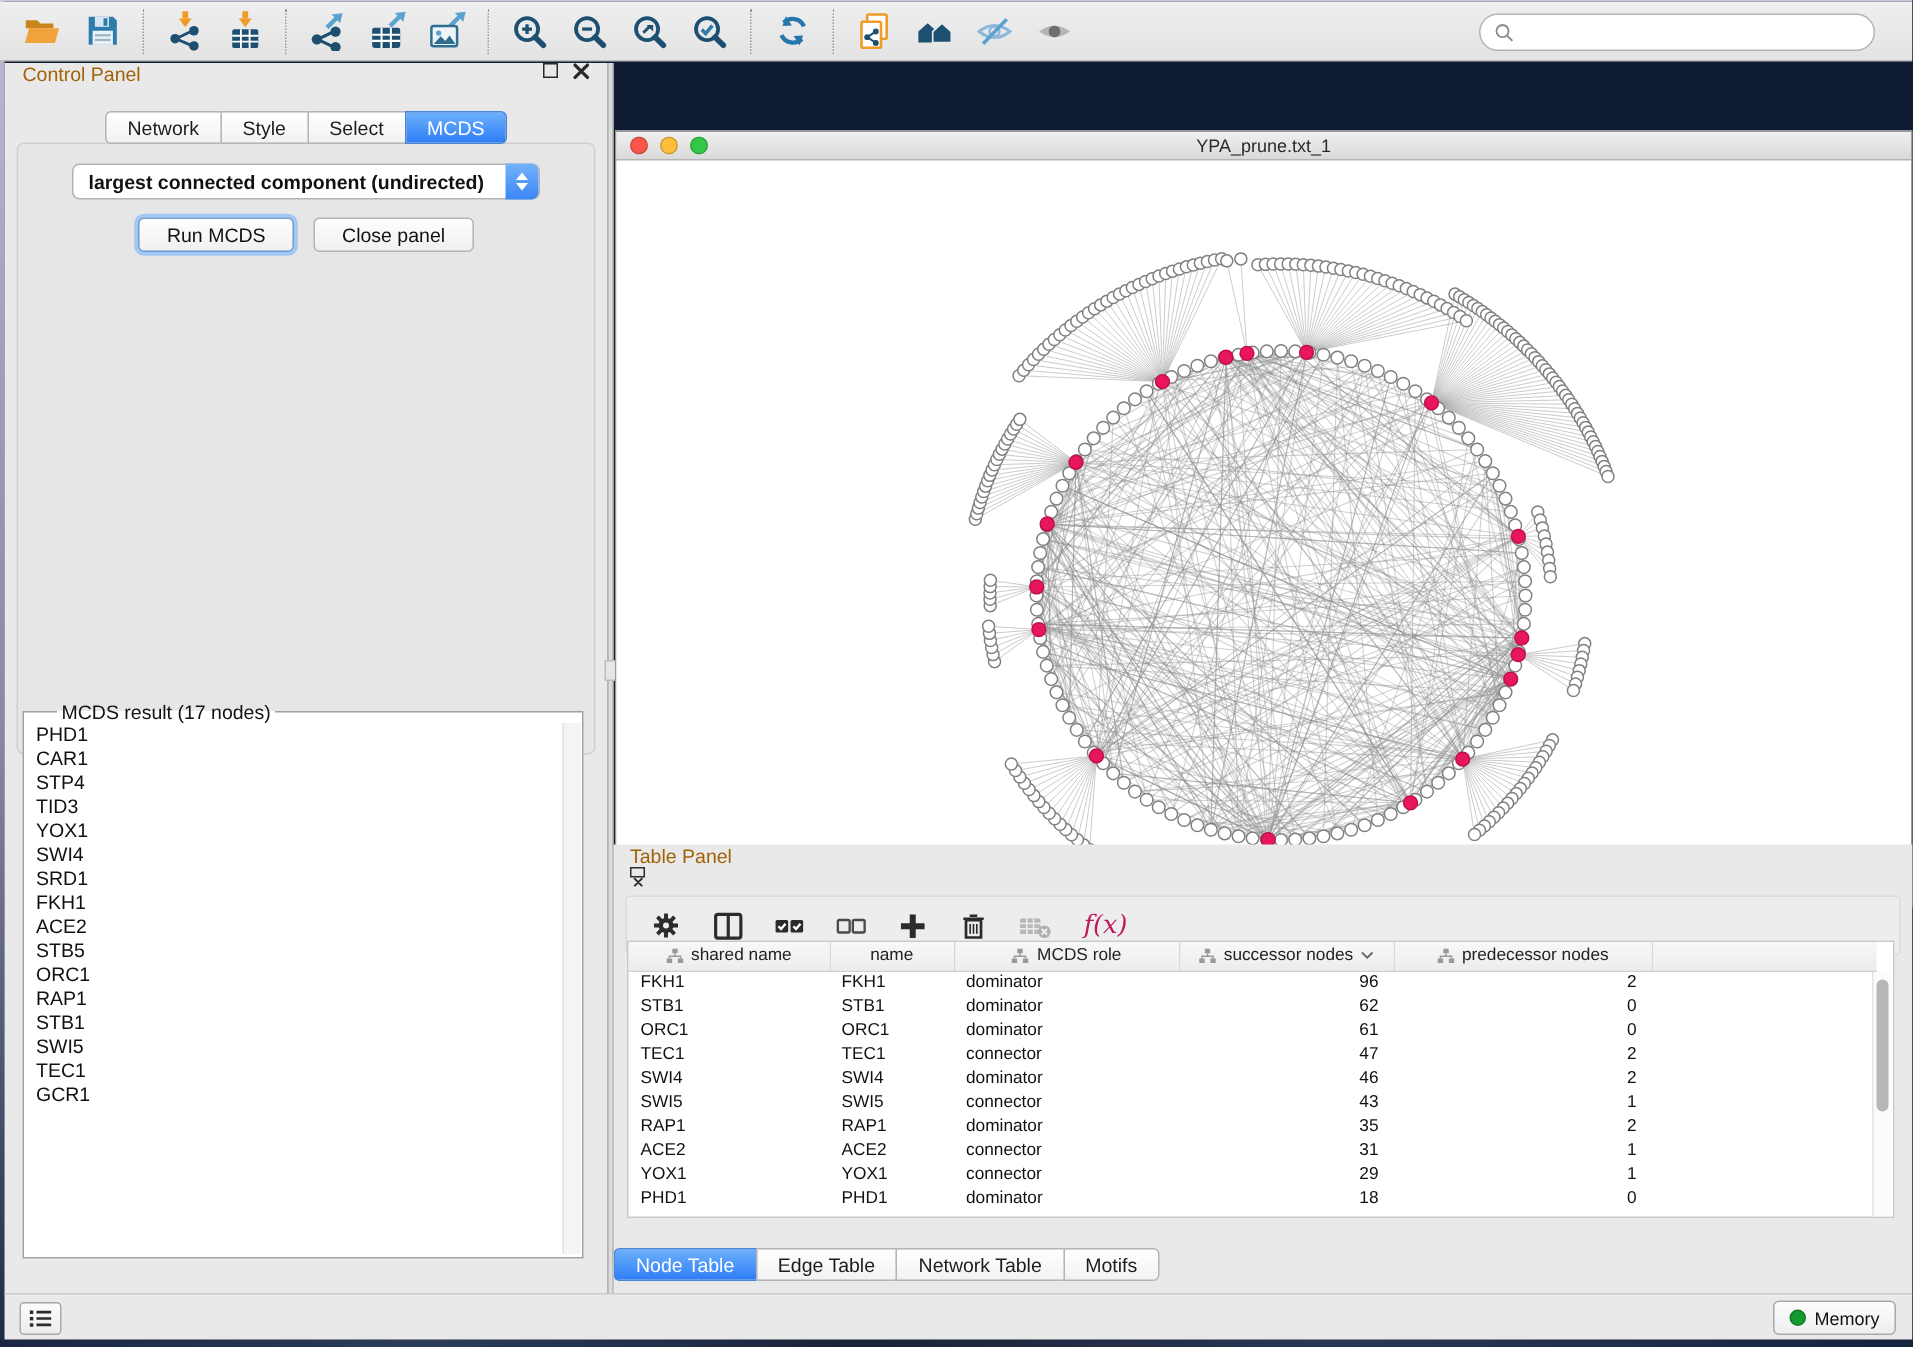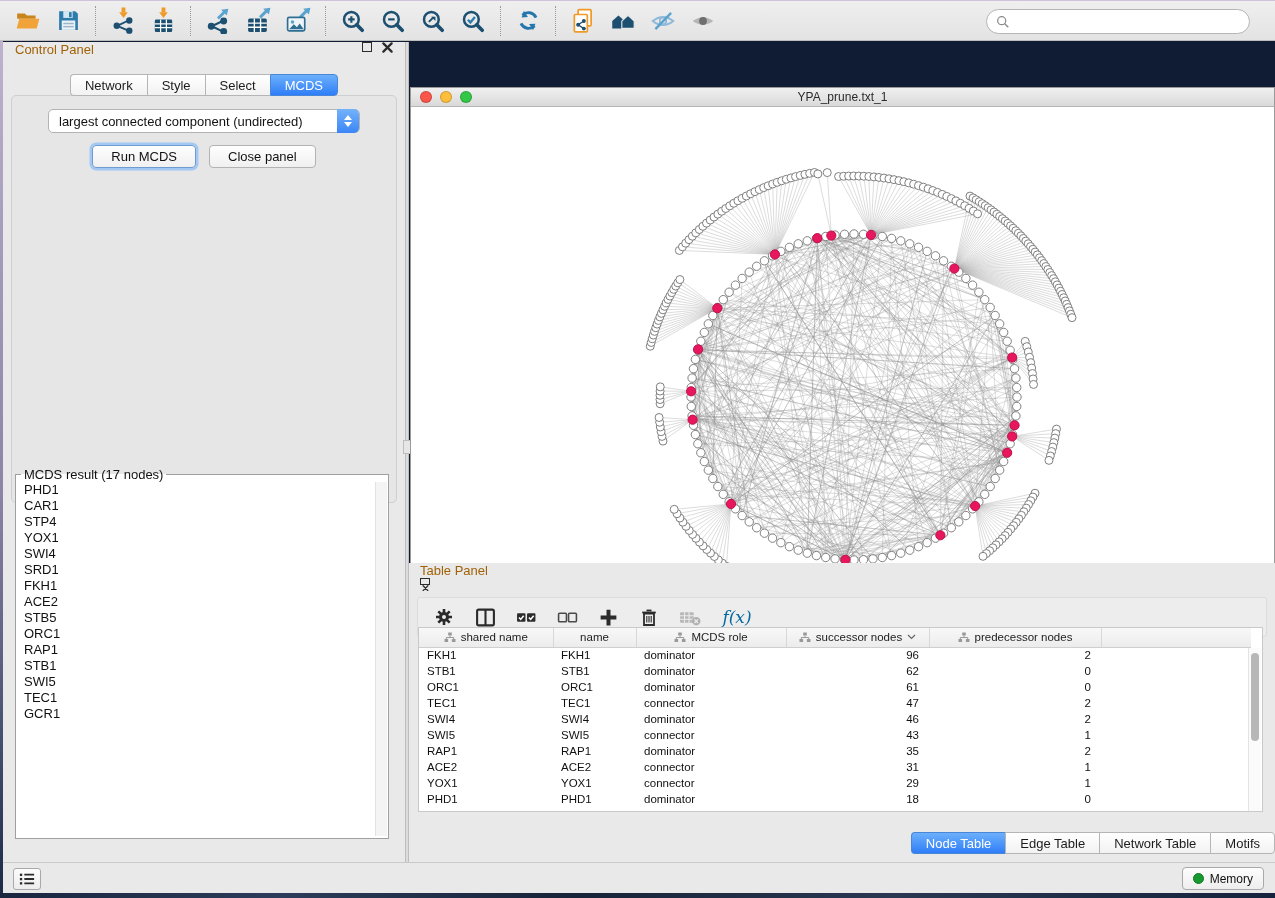--- a/index.html
+++ b/index.html
@@ -32,33 +32,33 @@
   .cp-tabs { display:flex; justify-content:center; margin-top:4px; position:relative; z-index:2; }
   .tab-btn { height:22px; padding:0 14px; font-size:13px; color:#1c1c1c; background:linear-gradient(#ffffff,#f2f2f2);
     border:1px solid #b5b5b5; border-right:none; display:flex; align-items:center; }
   .tab-btn:first-child { border-radius:4px 0 0 4px; }
   .tab-btn:last-child { border-right:1px solid #b5b5b5; border-radius:0 4px 4px 0; }
   .tab-btn.active { background:linear-gradient(#6cb0fb,#2f7ef8); color:#fff; border-color:#4a86d8; }
   .cp-body { position:absolute; left:8px; top:53px; width:386px; height:408px;
     background:#e6e6e6; border:1px solid #cfcfcf; border-radius:5px; text-align:center; }
   .crit-label { margin-top:20px; font-size:13px; color:#111; }
   .select-box { position:relative; margin:13px auto 0 auto; width:312px; height:24px; background:#fff;
-    border:1px solid #b3b3b3; border-radius:5px; display:flex; align-items:center; }
+    border:1px solid #b3b3b3; border-radius:5px; display:flex; align-items:center;font-weight:bold; }
   .select-box .sel-text { font-size:13px; color:#111; padding-left:10px; white-space:nowrap; }
   .select-stepper { position:absolute; right:0; top:-1px; width:22px; height:24px; border-radius:0 5px 5px 0;
     background:linear-gradient(#74b2fb,#3b86f7); display:flex; flex-direction:column; align-items:center; justify-content:center; gap:2px; }
   .chev-up { width:0; height:0; border-left:4px solid transparent; border-right:4px solid transparent; border-bottom:5px solid #fff; }
   .chev-dn { width:0; height:0; border-left:4px solid transparent; border-right:4px solid transparent; border-top:5px solid #fff; }
   .btn-row { margin-top:12px; display:flex; justify-content:center; gap:13px; }
   .push-btn { height:23px; padding:0 18px; font-size:13px; color:#111; background:linear-gradient(#fefefe,#f0f0f0);
     border:1px solid #b3b3b3; border-radius:4px; }
   .push-btn.focused { border-color:#6f9bd1; box-shadow:0 0 0 2.5px #a3c8f3; }
   .mcds-fieldset { position:absolute; left:12px; top:425px; width:374px; height:372px;
     border:1px solid #a0a0a0; background:#fff; }
-  .mcds-fieldset legend { font-size:13px; color:#111; padding:0 3px; margin-left:5px; background:transparent; }
+  .mcds-fieldset legend { font-size:13px; color:#111; padding:0 3px; margin-left:22px; background:transparent; }
   .mcds-list { position:relative; width:100%; height:354px; overflow:hidden; background:#fff; }
   .mcds-item { font-size:13px; line-height:16px; padding-left:8px; color:#111; }
   .mcds-scroll { position:absolute; right:1px; top:0; width:12px; height:100%; background:#f4f4f4; border-left:1px solid #e2e2e2; }
 
   
   .splitter { position:absolute; left:405px; top:42px; width:4px; height:820px; background:#dcdcdc;
     border-left:1px solid #bdbdbd; border-right:1px solid #bdbdbd; }
   .splitter .grip { position:absolute; left:-3px; top:398px; width:9px; height:14px; background:#e6e6e6; border:1px solid #bdbdbd; }
 
   
@@ -70,31 +70,31 @@
   .light { width:12px; height:12px; border-radius:50%; border:1px solid rgba(0,0,0,.18); }
   .net-title { position:absolute; left:0; right:0; text-align:center; font-size:12px; color:#2b2b2b; }
   .net-canvas { position:absolute; left:0; top:20px; width:863px; height:497px; background:#fff; }
   .net-canvas svg { width:100%; height:100%; display:block; }
 
   
   .table-panel { position:absolute; left:409px; top:563px; width:866px; height:299px; background:#e9e9e9; }
   .tp-toolbar { margin:6px 8px 0 8px; height:40px; background:#ededed; border:1px solid #dcdcdc; border-radius:3px;
     display:flex; align-items:center; padding-left:14px; gap:17px; }
   .tp-btn { width:24px; height:24px; border:none; background:none; display:flex; align-items:center; justify-content:center; }
-  .fx { font-family:"DejaVu Serif",serif; font-style:italic; font-size:17px; color:#0369a1; }
+  .fx { font-family:"DejaVu Serif",serif; font-style:italic; font-size:17px; color:#be185d; }
   .tbl-wrap { position:absolute; left:9px; top:64px; width:845px; height:185px; background:#fff; border:1px solid #c9c9c9; overflow:hidden; }
   table.datatable { border-collapse:collapse; table-layout:fixed; width:832px; }
   .datatable th { height:19px; background:linear-gradient(#f8f8f8,#ececec); border-bottom:1px solid #cfcfcf;
     border-right:1px solid #d8d8d8; font-size:11.5px; font-weight:normal; color:#222; position:relative; padding:0 4px; }
   .datatable th .hdr-inner { display:flex; align-items:center; justify-content:center; gap:5px; }
   .datatable td { height:16px; font-size:11.5px; color:#111; padding:0 8px; white-space:nowrap; overflow:hidden; }
   .datatable td.num { text-align:right; padding-right:10px; }
   .tbl-scroll { position:absolute; right:1px; top:20px; width:13px; height:163px; background:#fbfbfb; border-left:1px solid #e3e3e3; }
   .tbl-thumb { position:absolute; left:2px; top:5px; width:8px; height:88px; background:#b7b7b7; border-radius:4px; }
-  .tp-tabs { position:absolute; left:0; width:100%; top:269px; display:flex; justify-content:flex-end; }
+  .tp-tabs { position:absolute; left:0; width:100%; top:269px; display:flex; justify-content:flex-start; }
 
   
   .statusbar { position:absolute; left:3px; top:862px; width:1272px; height:31px; background:#e9e9e9; border-top:1px solid #c9c9c9; }
   .list-btn { position:absolute; left:10px; top:5px; width:28px; height:22px; background:linear-gradient(#fcfcfc,#ededed);
     border:1px solid #a9a9a9; border-radius:3px; display:flex; align-items:center; justify-content:center; }
   .memory-btn { position:absolute; right:11px; top:4px; height:23px; padding:0 10px; background:linear-gradient(#fdfdfd,#eeeeee);
     border:1px solid #a9a9a9; border-radius:4px; display:flex; align-items:center; gap:6px; font-size:12px; color:#111; }
   .mem-dot { width:11px; height:11px; border-radius:50%; background:#169a2f; border:1px solid #0e7a22; }
 </style>
 </head>
@@ -286,20 +286,21 @@
         <button class="push-btn">Close panel</button>
       </div>
     </div>
     <fieldset class="mcds-fieldset">
       <legend>MCDS result (17 nodes)</legend>
       <div class="mcds-list" id="mcds-list">
         <div class="mcds-scroll"></div>
       <div class="mcds-item">PHD1</div>
           <div class="mcds-item">CAR1</div>
           <div class="mcds-item">STP4</div>
+          <div class="mcds-item">TID3</div>
           <div class="mcds-item">YOX1</div>
           <div class="mcds-item">SWI4</div>
           <div class="mcds-item">SRD1</div>
           <div class="mcds-item">FKH1</div>
           <div class="mcds-item">ACE2</div>
           <div class="mcds-item">STB5</div>
           <div class="mcds-item">ORC1</div>
           <div class="mcds-item">RAP1</div>
           <div class="mcds-item">STB1</div>
           <div class="mcds-item">SWI5</div>

